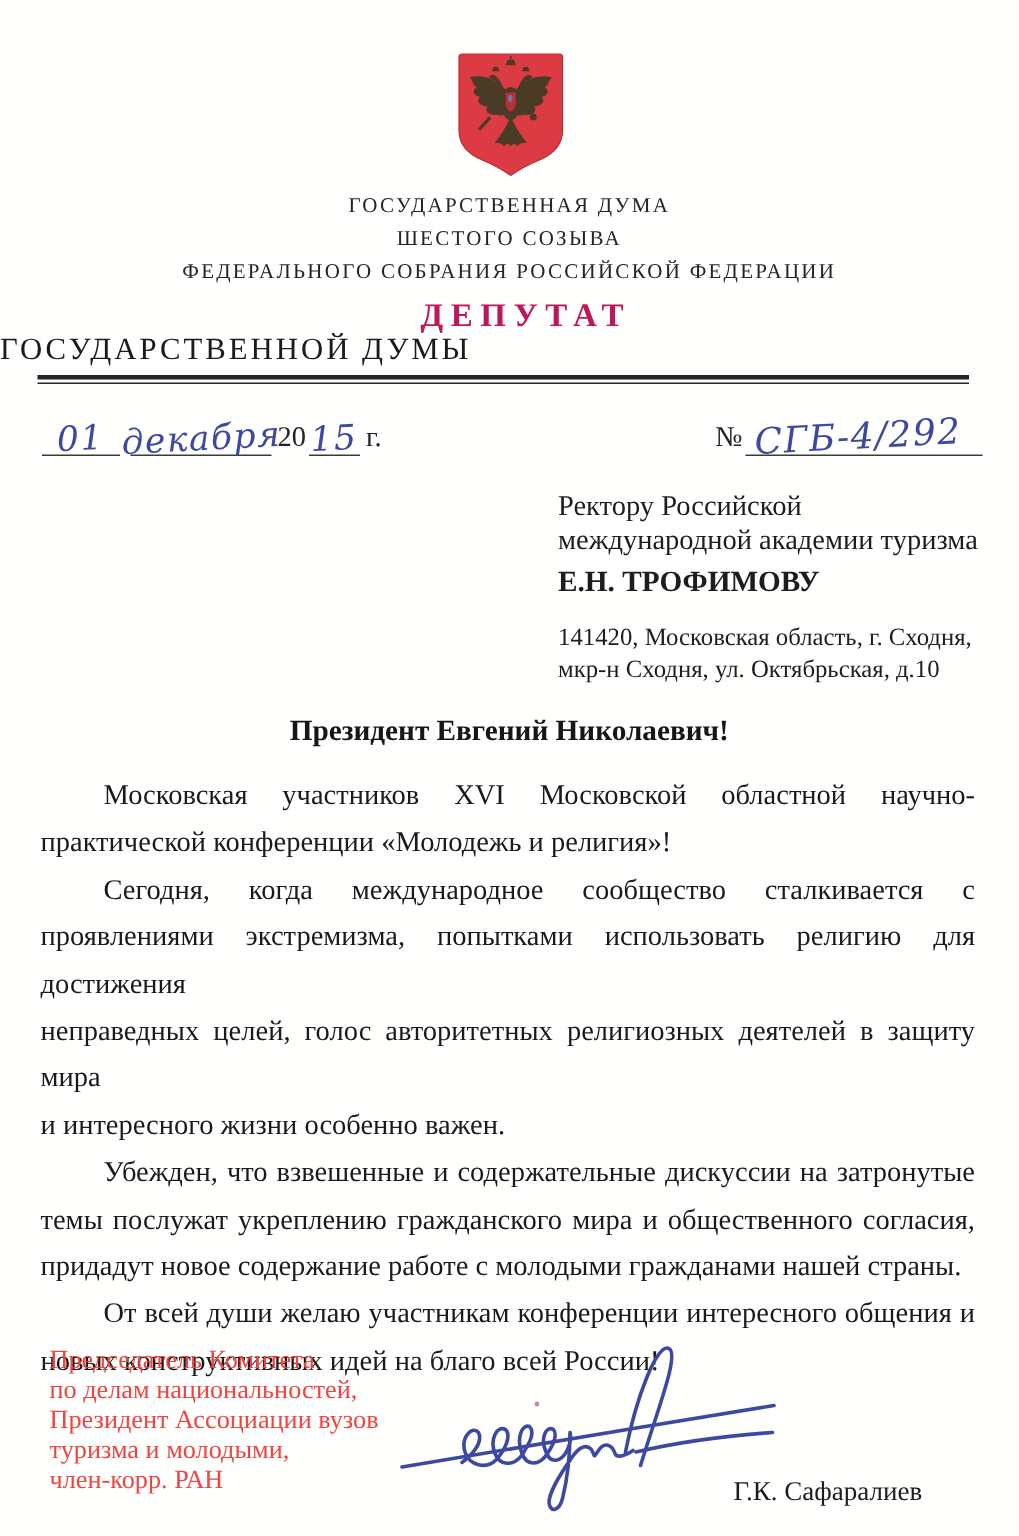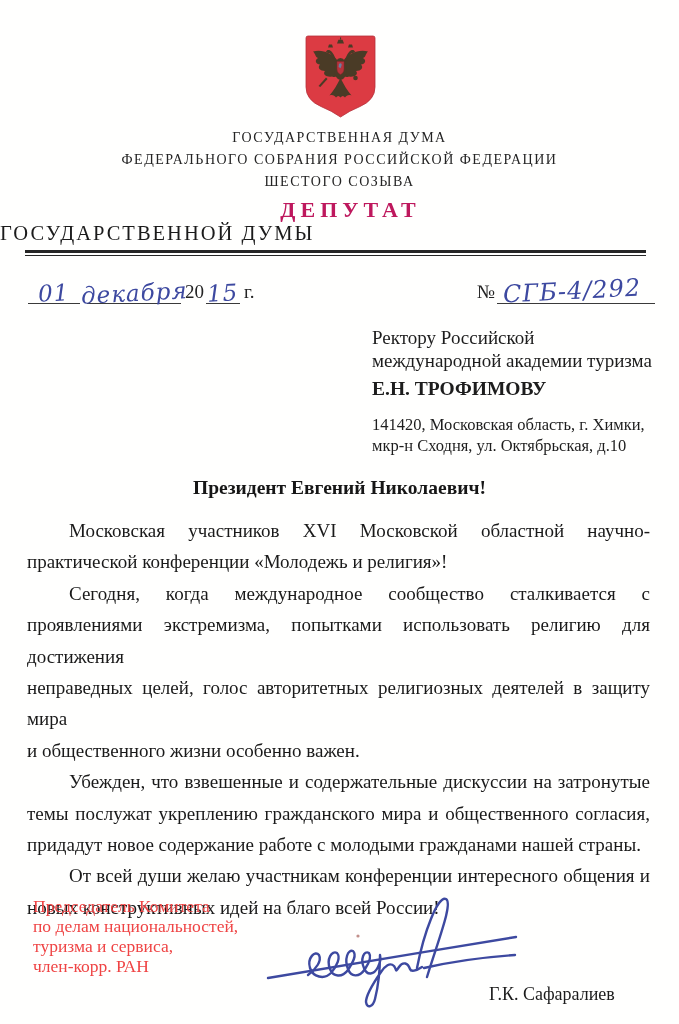--- a/index.html
+++ b/index.html
@@ -72,22 +72,22 @@
       <path d="M38.5 45 C35 52 31.5 58 27.5 62.5 C30.5 61.5 32.5 62.5 34 64.5 C35.5 62.5 37 62.5 38.5 64.5 C40 62.5 41.5 62.5 43 64.5 C44.5 62.5 46.5 61.5 49.5 62.5 C45.5 58 42 52 38.5 45 Z"></path>
       <circle cx="53.5" cy="45" r="2.3"></circle>
       <path d="M24 44.5 L16.5 53 L18.3 54 L25.5 46 Z"></path>
     </g>
     <path d="M35 28.5 H42 V36 C42 38.8 40.4 40.6 38.5 41.6 C36.6 40.6 35 38.8 35 36 Z" fill="#b7333c" stroke="#8a2228" stroke-width="0.5"></path>
     <path d="M37 31 C38.2 29.8 39.8 30.4 39.7 32 L38.6 35.2 L36.6 34 Z" fill="#6c7f9e"></path>
   </svg>
 
   <div class="org">
     <div>ГОСУДАРСТВЕННАЯ ДУМА</div>
+    <div>ШЕСТОГО СОЗЫВА</div>
     <div>ФЕДЕРАЛЬНОГО СОБРАНИЯ РОССИЙСКОЙ ФЕДЕРАЦИИ</div>
-    <div>ШЕСТОГО СОЗЫВА</div>
   </div>
   <div class="title1">ДЕПУТАТ</div>
   <div class="title2">ГОСУДАРСТВЕННОЙ ДУМЫ</div>
 
   <div class="rule">
       <div class="rule2"></div>
     </div>
 
   <div class="dateline">
     <div class="dl-left">
@@ -109,45 +109,46 @@
           <span class="hand hand-num">СГБ-4/292</span>
         </span>
     </div>
   </div>
 
   <div class="recipient">
     <div>Ректору Российской</div>
     <div>международной академии туризма</div>
     <div class="rname">Е.Н. ТРОФИМОВУ</div>
     <div class="raddr">
-      <div>141420, Московская область, г. Химки,</div>
+      <div>141420, Московская область, г. Сходня,</div>
       <div>мкр-н Сходня, ул. Октябрьская, д.10</div>
     </div>
   </div>
 
   <div class="salutation">Президент Евгений Николаевич!</div>
 
   <div class="body-text">
     <div class="jl ind">Московская участников XVI Московской областной научно-</div>
     <div class="ll">практической конференции «Молодежь и религия»!</div>
     <div class="jl ind">Сегодня, когда международное сообщество сталкивается с</div>
     <div class="jl">проявлениями экстремизма, попытками использовать религию для достижения</div>
     <div class="jl">неправедных целей, голос авторитетных религиозных деятелей в защиту мира</div>
-    <div class="ll">и общественного жизни особенно важен.</div>
+    <div class="ll">и интересного жизни особенно важен.</div>
     <div class="jl ind">Убежден, что взвешенные и содержательные дискуссии на затронутые</div>
     <div class="jl">темы послужат укреплению гражданского мира и общественного согласия,</div>
     <div class="ll">придадут новое содержание работе с молодыми гражданами нашей страны.</div>
     <div class="jl ind">От всей души желаю участникам конференции интересного общения и</div>
     <div class="ll">новых конструктивных идей на благо всей России!</div>
   </div>
 
   <div class="sig-titles">
     <div>Председатель Комитета</div>
     <div>по делам национальностей,</div>
-    <div>туризма и сервиса,</div>
+    <div>Президент Ассоциации вузов</div>
+    <div>туризма и молодыми,</div>
     <div>член-корр. РАН</div>
   </div>
 
   <svg class="signature" viewBox="0 0 256 144" xmlns="http://www.w3.org/2000/svg">
     <g fill="none" stroke="#3d49a0" stroke-width="2.4" stroke-linecap="round" stroke-linejoin="round">
       <path d="M4 102 C60 93 170 74 252 61"></path>
       <path d="M153 92 C160 56 174 19 182 23 C189 27 175 62 163 101"></path>
       <path d="M44 99 C52 93 58 85 55 79 C51 74 43 82 46 92 C49 101 60 104 67 97
                C73 90 77 81 73 77 C68 74 62 83 66 93 C69 101 78 102 84 94
                C89 86 93 79 89 75 C84 73 80 83 84 93 C87 101 95 102 101 93

